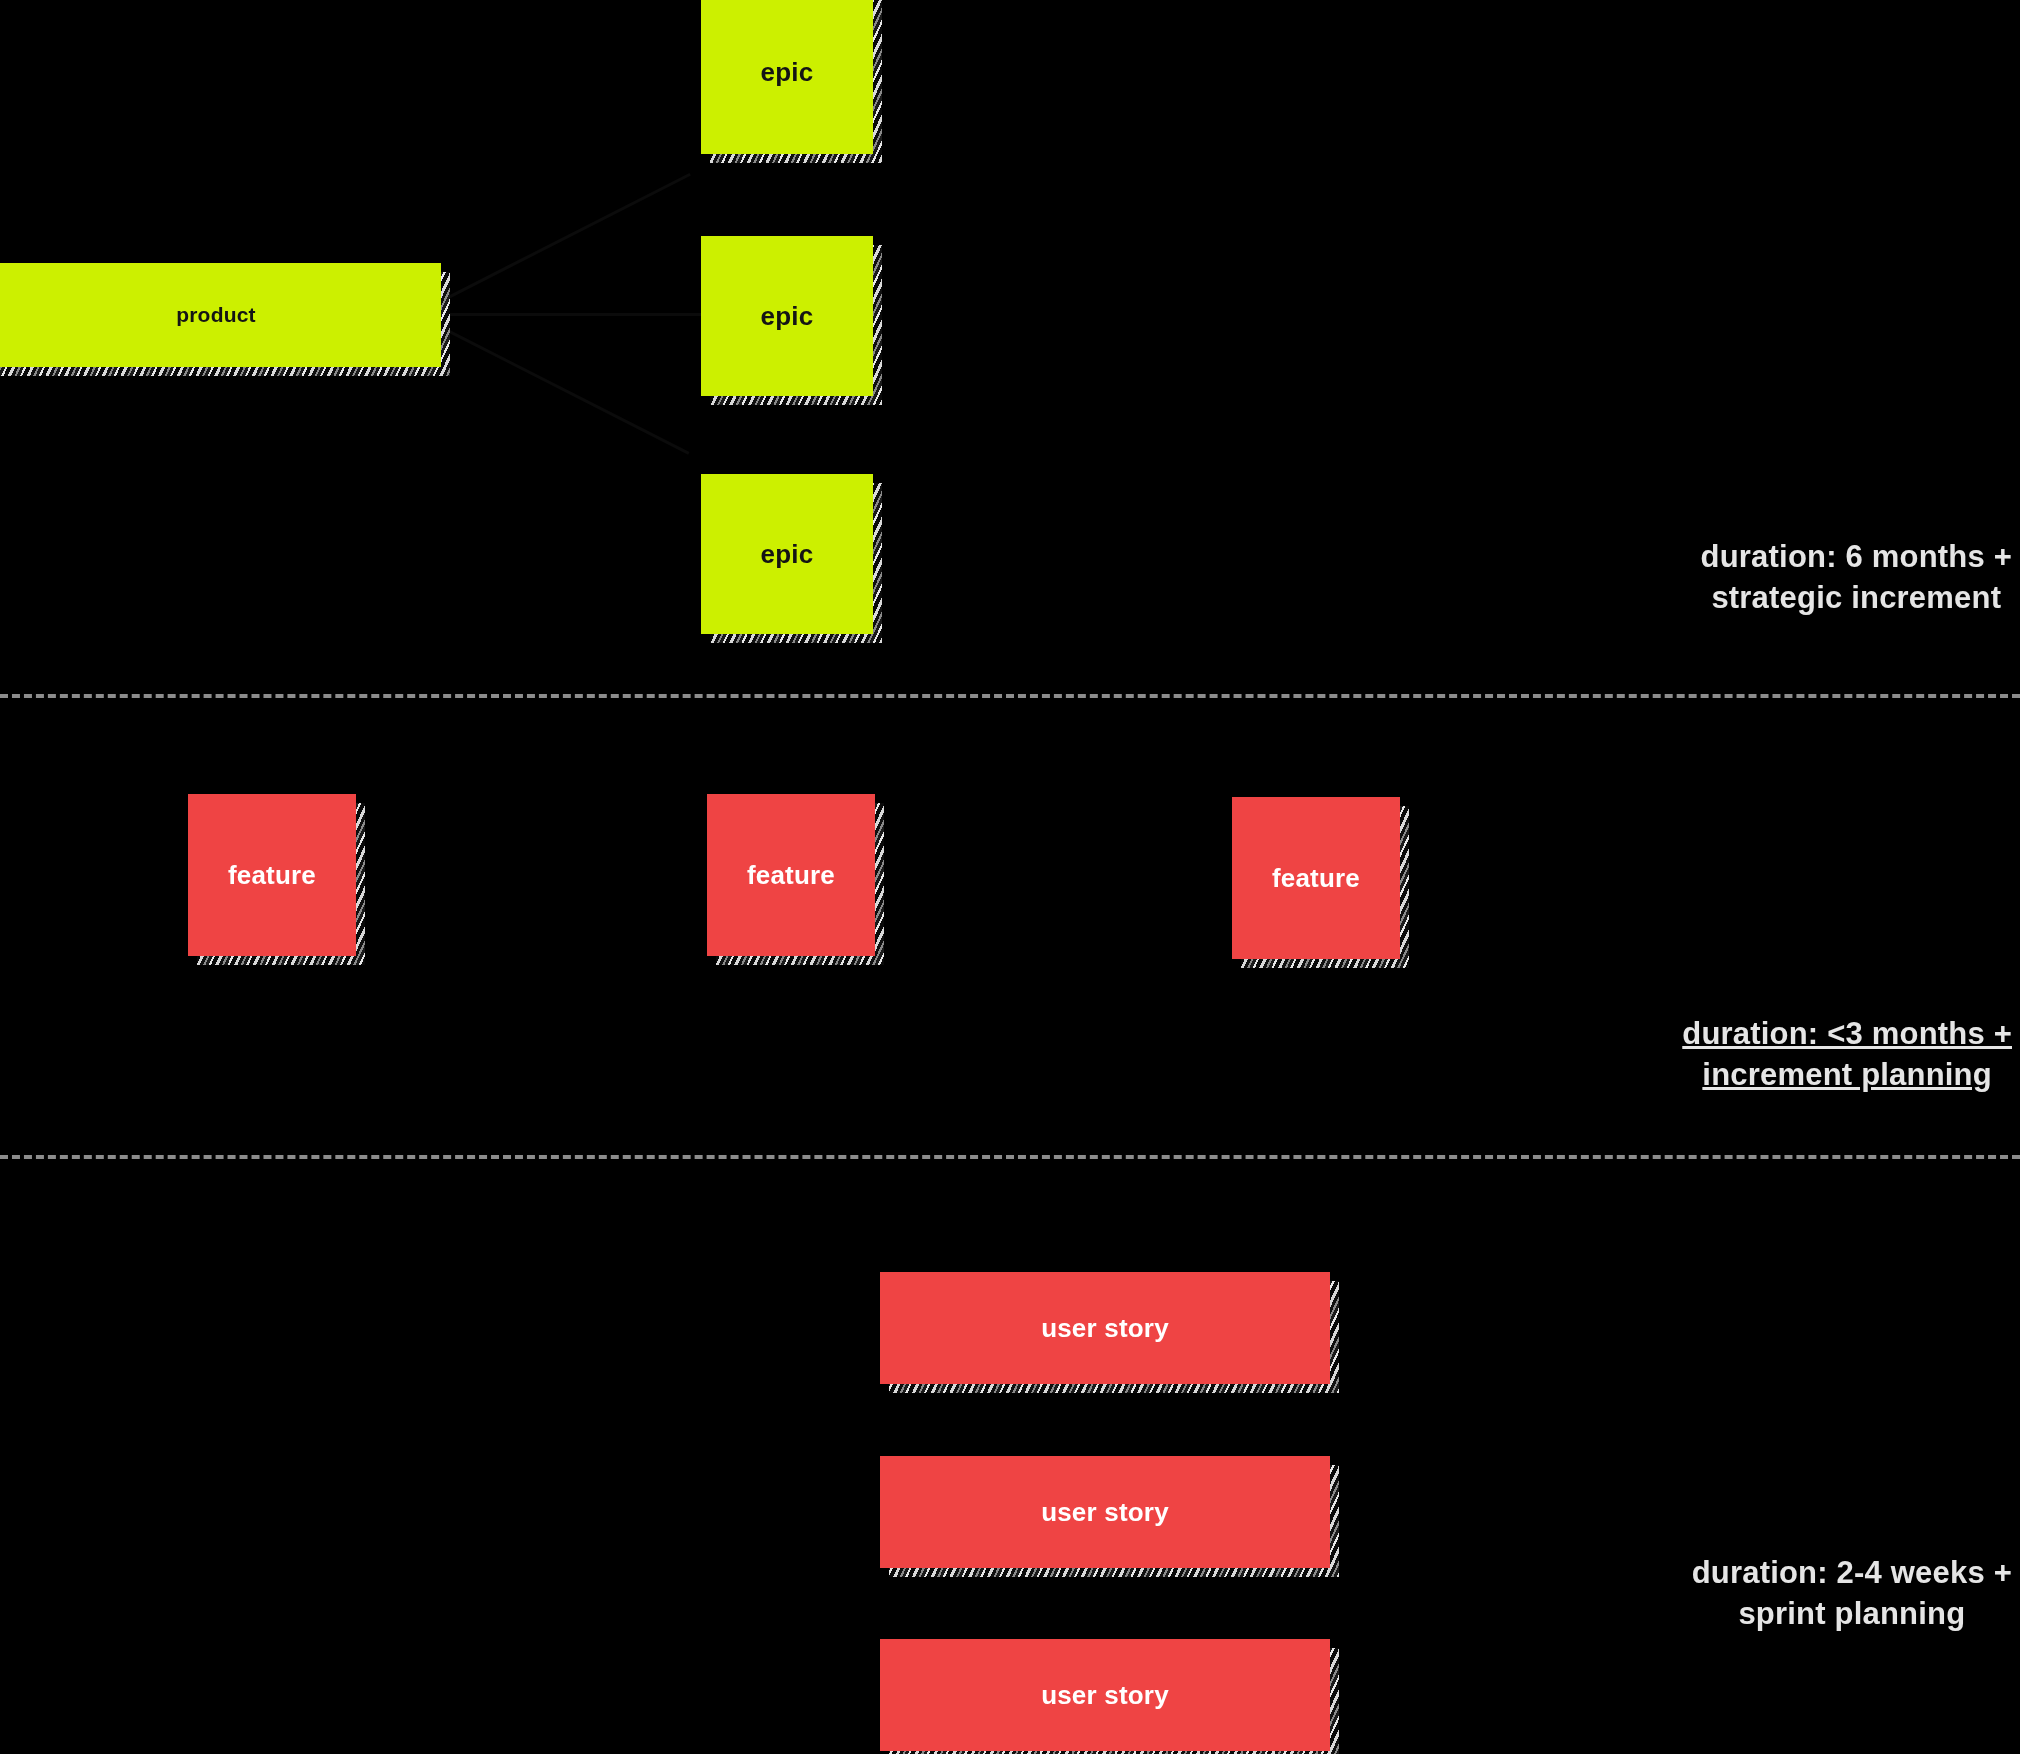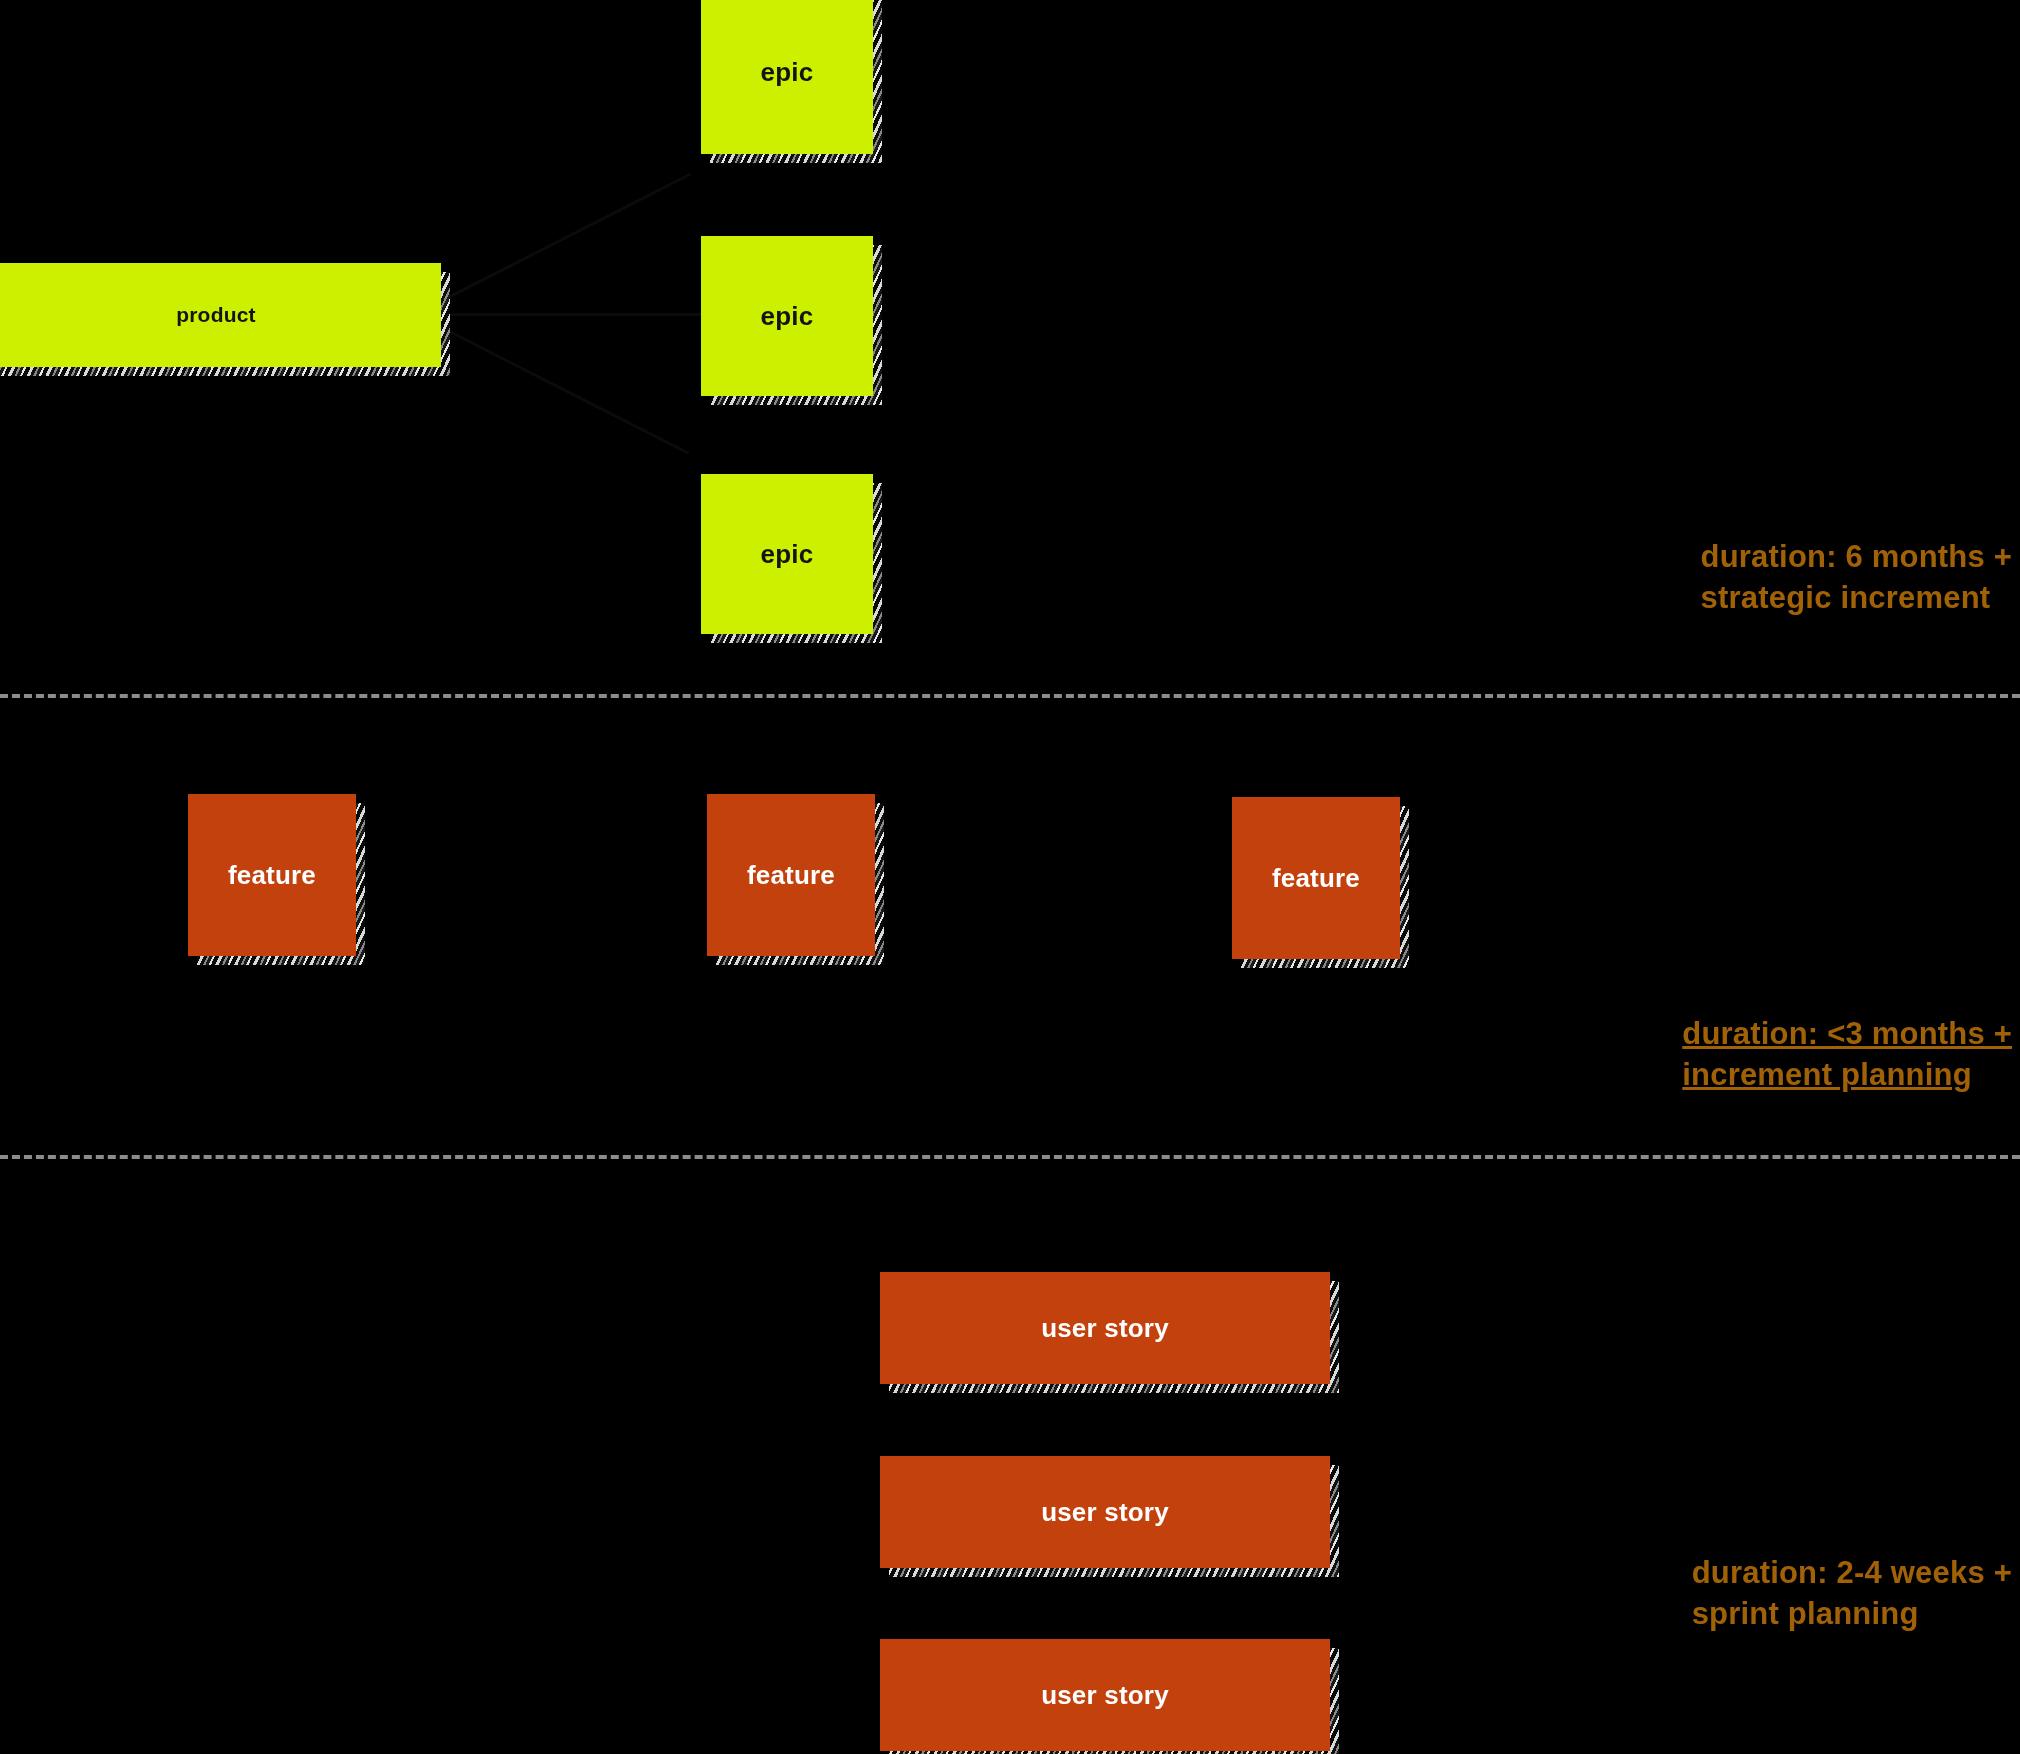--- a/index.html
+++ b/index.html
@@ -65,21 +65,21 @@
   }
   .node .face .label {
     font-weight: bold;
     letter-spacing: .2px;
     white-space: nowrap;
   }
 
   
   .node.green .face       { background: #ccf000; }
   .node.green .face .label{ color: #141414; }
-  .node.magenta .face       { background: #c2410c; }
+  .node.magenta .face       { background: #ef4444; }
   .node.magenta .face .label{ color: #ffffff; }
 
   
   .size-product  { font-size: 21px; }
   .size-epic     { font-size: 26px; }
   .size-feature  { font-size: 26px; }
   .size-story    { font-size: 26px; }
 
   
   .divider {
@@ -87,22 +87,22 @@
     left: 0;
     width: 2020px;
     height: 0;
     border-top: 4px dashed #8c8c8c;
   }
 
   
   .annotation {
     position: absolute;
     right: 0;
-    text-align: left;
-    color: #a16207;
+    text-align: center;
+    color: #e5e5e5;
     font-weight: bold;
     font-size: 31px;
     line-height: 1.33;
     letter-spacing: .2px;
   }
 
   
   .connector {
     position: absolute;
     background: #0b0b0b;

